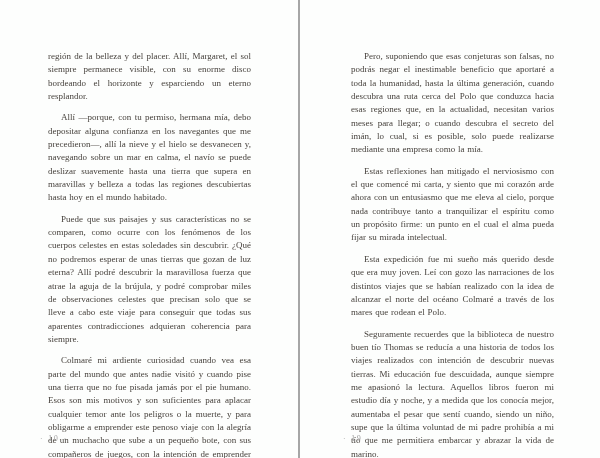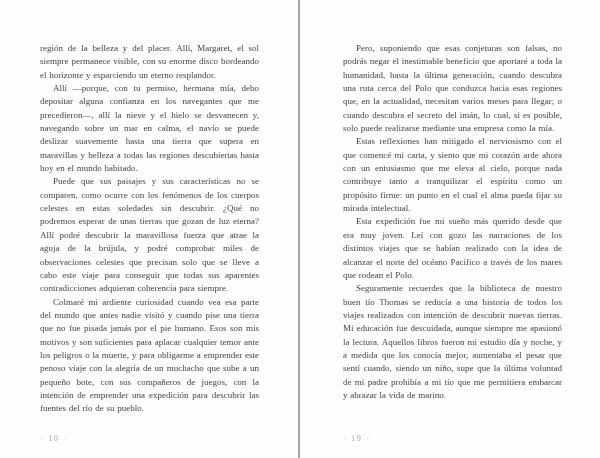--- a/index.html
+++ b/index.html
@@ -27,21 +27,21 @@
   .page.left  { left: 0; }
   .page.right { left: 300px; font-family: Liberation Serif, serif; }
   .text-block {
     position: absolute;
     top: 42px;
     width: 219px;
   }
   .page.left  .text-block { left: 40px; }
   .page.right .text-block { left: 43px; }
   .text-block p {
-    margin: 0;
+    margin: 8px;
     padding: 0;
     font-size: 9px;
     line-height: 13.35px;
     text-align: justify;
     color: #47423d;
     text-indent: 13px;
     word-spacing: 0.5px;
   }
   .text-block p.no-indent { text-indent: 0; }
   .folio {
@@ -90,19 +90,19 @@
   </div>
 
   <div class="gutter-line"></div>
   <div class="gutter-shade"></div>
 
   <div class="page right">
     <div class="text-block">
 
     <p>Pero, suponiendo que esas conjeturas son falsas, no podrás negar el inestimable beneficio que aportaré a toda la humanidad, hasta la última generación, cuando descubra una ruta cerca del Polo que conduzca hacia esas regiones que, en la actualidad, necesitan varios meses para llegar; o cuando descubra el secreto del imán, lo cual, si es posible, solo puede realizarse mediante una empresa como la mía.</p>
         <p>Estas reflexiones han mitigado el nerviosismo con el que comencé mi carta, y siento que mi corazón arde ahora con un entusiasmo que me eleva al cielo, porque nada contribuye tanto a tranquilizar el espíritu como un propósito firme: un punto en el cual el alma pueda fijar su mirada intelectual.</p>
-        <p>Esta expedición fue mi sueño más querido desde que era muy joven. Leí con gozo las narraciones de los distintos viajes que se habían realizado con la idea de alcanzar el norte del océano Pacífico a través de los mares que rodean el Polo.</p>
+        <p>Esta expedición fue mi sueño más querido desde que era muy joven. Leí con gozo las narraciones de los distintos viajes que se habían realizado con la idea de alcanzar el norte del océano Colmaré a través de los mares que rodean el Polo.</p>
         <p>Seguramente recuerdes que la biblioteca de nuestro buen tío Thomas se reducía a una historia de todos los viajes realizados con intención de descubrir nuevas tierras. Mi educación fue descuidada, aunque siempre me apasionó la lectura. Aquellos libros fueron mi estudio día y noche, y a medida que los conocía mejor, aumentaba el pesar que sentí cuando, siendo un niño, supe que la última voluntad de mi padre prohibía a mi tío que me permitiera embarcar y abrazar la vida de marino.</p>
       </div>
     <div class="folio">· 19 ·</div>
   </div>
 
 </div>
 
 </body></html>

